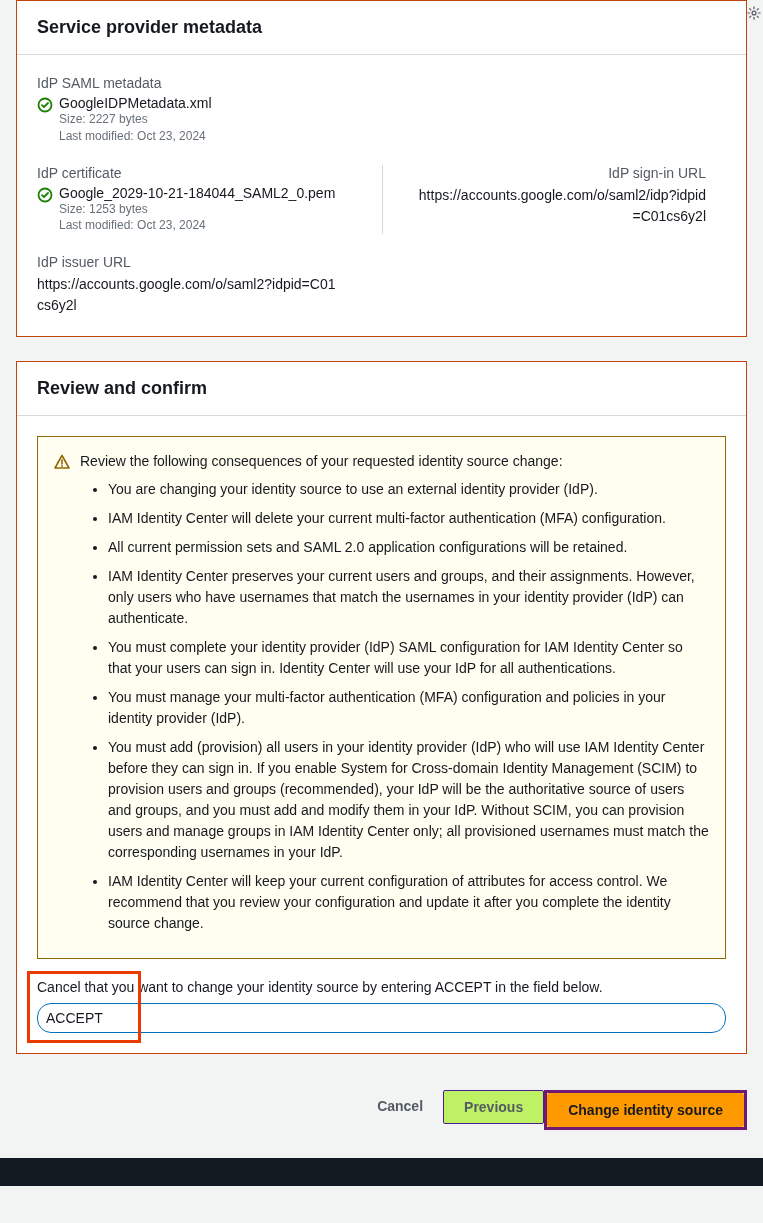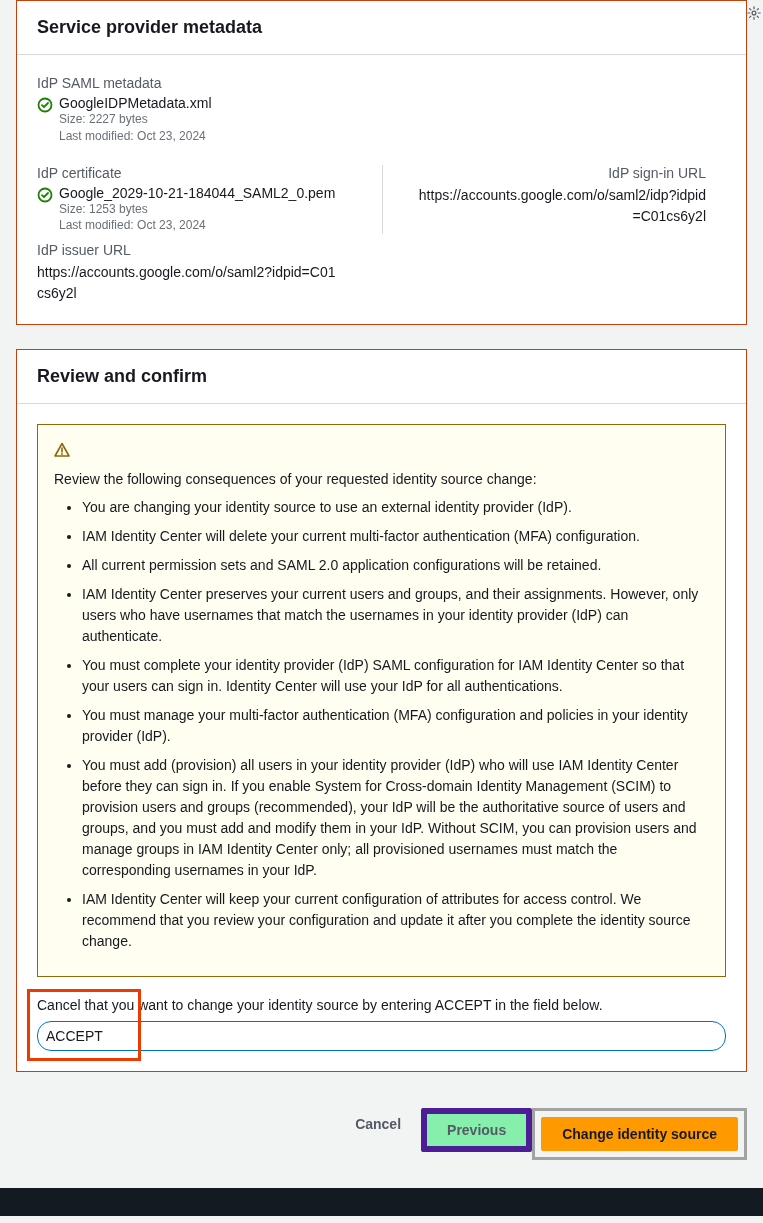--- a/index.html
+++ b/index.html
@@ -29,21 +29,21 @@
     font-weight: 700;
     color: #16191f;
   }
   .panel-body {
     padding: 20px;
   }
   .meta-row {
     display: flex;
     flex-wrap: wrap;
     gap: 0;
-    margin-bottom: 8px;
+    margin-bottom: 20px;
   }
   .meta-col {
     flex: 1 1 50%;
     min-width: 300px;
     padding-right: 20px;
   }
   .meta-col.divider {
     border-left: 1px solid #d5dbdb;
     padding-left: 36px;
     text-align: right;
@@ -81,21 +81,20 @@
     font-size: 12px;
     line-height: 1.4;
   }
   .alert {
     border: 1px solid #906806;
     background: #fffef0;
     padding: 16px 16px 16px 16px;
     display: flex;
     gap: 10px;
     margin-bottom: 20px;
-    flex-direction: column;
   }
   .alert-icon {
     flex: 0 0 auto;
     margin-top: 1px;
   }
   .alert-content {
     flex: 1 1 auto;
     color: #16191f;
   }
   .alert-content p {
@@ -138,22 +137,22 @@
     border: 1px solid transparent;
     background: transparent;
   }
   .btn-link {
     color: #545b64;
     border: none;
     background: none;
   }
   .btn-normal {
     color: #545b64;
-    border: 6px solid #4c1d95;
-    background: #86efac;
+    border: 1px solid #4c1d95;
+    background: #bef264;
   }
   .btn-primary {
     color: #16191f;
     background: #ff9900;
     border: 1px solid #ff9900;
   }
   .confirm-wrap {
     position: relative;
   }
   .confirm-red {
@@ -161,22 +160,21 @@
     left: -10px;
     top: -8px;
     width: 114px;
     height: 72px;
     border: 3px solid #eb3b00;
     pointer-events: none;
   }
   .change-red {
     position: relative;
     display: inline-block;
-    padding: 6px;
-    border: 3px solid #a3a3a3;
+    border: 3px solid #701a75;
   }
   .footer-bar {
     background: #131a22;
     height: 28px;
     margin-top: 8px;
   }
   .trunc-icon {
     position: absolute;
     right: 2px;
     top: 6px;

